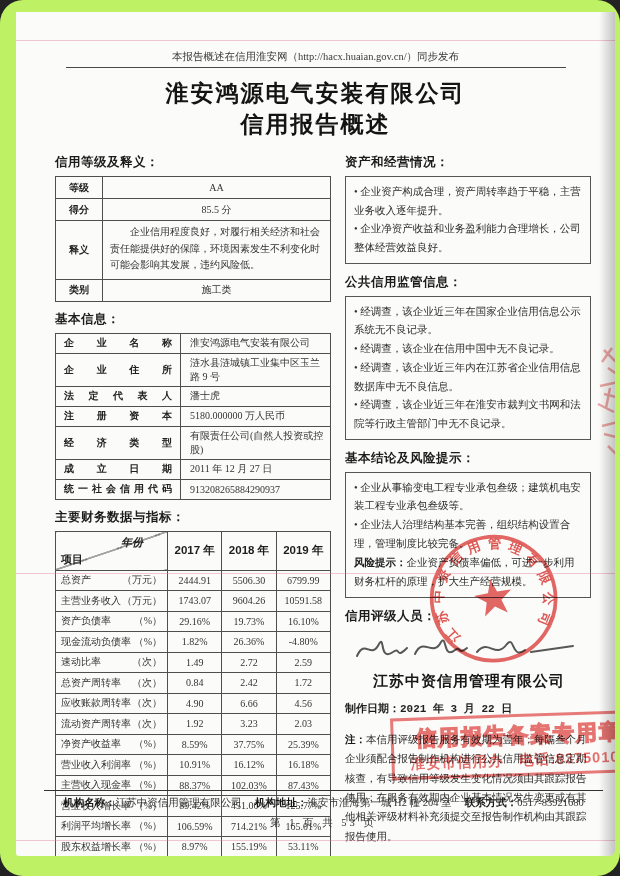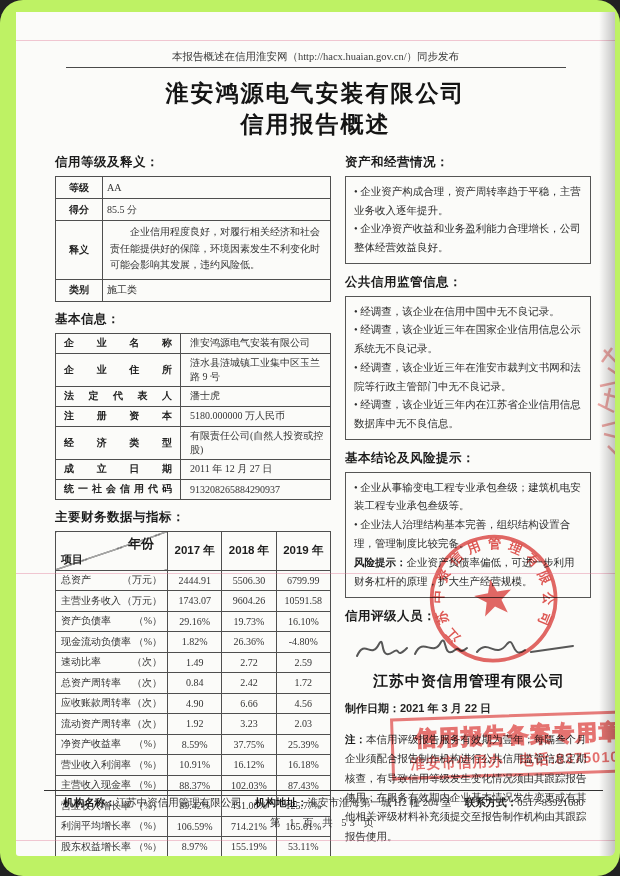--- a/index.html
+++ b/index.html
@@ -26,53 +26,53 @@
          color:#1c1c1c;letter-spacing:.5px;}
   .colL h3.sec{margin-top:9px;}
   .colR h3.sec{margin-top:10px;}
   .colL h3.sec:first-child,.colR h3.sec:first-child{margin-top:2px;}
 
   table{border-collapse:collapse;width:100%;table-layout:fixed;}
   td,th{border:1px solid #4f4f4f;font-size:10px;color:#333;padding:2px 4px;}
 
   
   .t-rating td.lab{width:38px;text-align:center;font-family:"Liberation Sans",sans-serif;font-weight:bold;color:#222;}
-  .t-rating td.val{text-align:left;}
+  .t-rating td.val{text-align:center;}
   .t-rating td.expl{text-align:left;line-height:1.65;padding:4px 7px;font-family:Liberation Mono, monospace;}
   .t-rating td.expl .ind{display:block;text-indent:2em;}
   .t-rating td{height:17px;}
 
   
   .t-basic td.lab{width:108px;font-family:"Liberation Sans",sans-serif;font-weight:bold;color:#222;
                   text-align:justify;text-align-last:justify;padding:2px 8px;}
   .t-basic td.val{padding-left:9px;}
   .t-basic td{height:15px;}
 
   
   .t-fin{margin-top:2px;}
   .t-fin td{height:15.5px;text-align:center;font-size:10px;}
   .t-fin td.lab{text-align:left;padding:2px 5px;}
   .t-fin td.lab .u{float:right;}
   .t-fin th{height:34px;font-size:11.5px;font-family:"Liberation Sans",sans-serif;color:#1d1d1d;}
   th.diag{position:relative;padding:0;
           background:linear-gradient(to bottom right,transparent 49.4%,#4f4f4f 49.4%,#4f4f4f 50.8%,transparent 50.8%);}
-  th.diag .dt{position:absolute;top:3px;right:13px;font-size:13px;}
+  th.diag .dt{position:absolute;top:3px;right:24px;font-size:11px;font-style:italic;}
   th.diag .db{position:absolute;bottom:3px;left:5px;font-size:11px;}
   .t-fin col.c-lab{width:112px;}
 
   
   .box{border:1px solid #555;padding:6px 8px 5px;font-size:10.5px;line-height:1.78;color:#2d2d2d;}
   .box p{margin:0;}
   .box .risk b{font-family:"Liberation Sans",sans-serif;color:#1c1c1c;}
 
   .sig-row{height:40px;margin:2px 0 0 4px;}
   .rater-co{font-family:"Liberation Sans",sans-serif;font-weight:bold;font-size:15px;color:#181818;
             margin:2px 0 10px 28px;letter-spacing:1px;}
   .meta{font-size:11px;margin:3px 0;color:#1f1f1f;}
-  .meta b{font-family:Liberation Sans, sans-serif;}
+  .meta b{font-family:Liberation Mono, monospace;}
   .note{font-size:10.5px;line-height:1.85;margin-top:14px;color:#2d2d2d;}
   .note b{font-family:"Liberation Sans",sans-serif;color:#1c1c1c;}
 
   
   .footer{position:absolute;left:28px;right:12px;bottom:26px;border-top:1.5px solid #333;padding-top:5px;
           font-size:10.5px;color:#333;}
   .footer .row1{text-align:center;}
   .footer b{font-family:"Liberation Sans",sans-serif;color:#161616;}
   .footer .pageno{text-align:center;margin-top:6px;letter-spacing:3px;}
 
@@ -274,24 +274,24 @@
       <div class="colR">
 
         <h3 class="sec">资产和经营情况：</h3>
         <div class="box">
           <p>•  企业资产构成合理，资产周转率趋于平稳，主营业务收入逐年提升。</p>
           <p>•  企业净资产收益和业务盈利能力合理增长，公司整体经营效益良好。</p>
         </div>
 
         <h3 class="sec">公共信用监管信息：</h3>
         <div class="box">
+          <p>•  经调查，该企业近三年在国家企业信用信息公示系统无不良记录。</p>
           <p>•  经调查，该企业在信用中国中无不良记录。</p>
-          <p>•  经调查，该企业近三年在国家企业信用信息公示系统无不良记录。</p>
+          <p>•  经调查，该企业近三年内在江苏省企业信用信息数据库中无不良信息。</p>
           <p>•  经调查，该企业近三年在淮安市裁判文书网和法院等行政主管部门中无不良记录。</p>
-          <p>•  经调查，该企业近三年内在江苏省企业信用信息数据库中无不良信息。</p>
         </div>
 
         <h3 class="sec">基本结论及风险提示：</h3>
         <div class="box">
           <p>•  企业从事输变电工程专业承包叁级；建筑机电安装工程专业承包叁级等。</p>
           <p>•  企业法人治理结构基本完善，组织结构设置合理，管理制度比较完备。</p>
           <p class="risk">
             <b>风险提示：</b><span>企业资产负债率偏低，可进一步利用财务杠杆的原理，扩大生产经营规模。</span>
           </p>
         </div>

